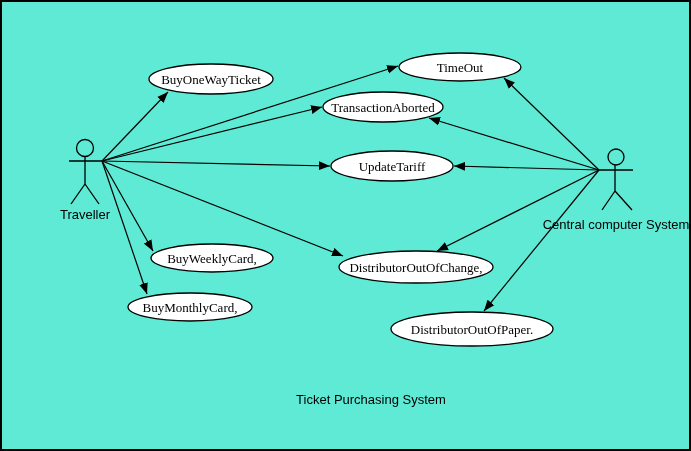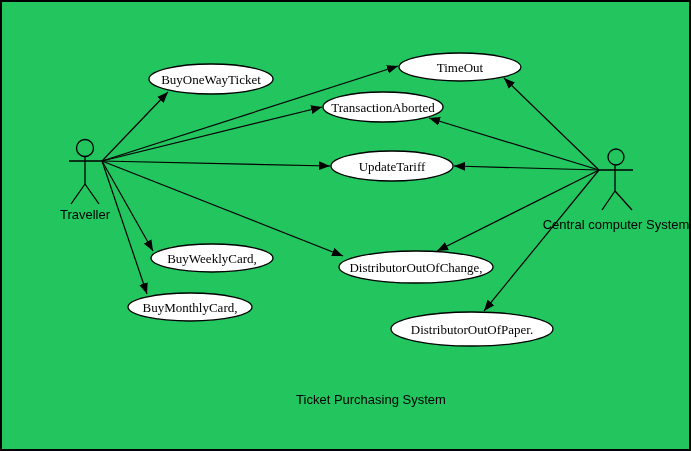--- a/index.html
+++ b/index.html
@@ -1,20 +1,20 @@
 <!DOCTYPE html>
 <html><head>
 <meta charset="utf-8">
 <style>
   html, body { margin: 0; padding: 0; background: #ffffff; }
   .diagram-frame {
     width: 691px; height: 451px;
     box-sizing: border-box;
     border: 2px solid #000000;
-    background: #22c55e;
+    background: #5eead4;
     position: relative;
     overflow: hidden;
   }
   svg { display: block; }
   .edge { stroke: #000000; stroke-width: 1.2; fill: none; }
   .node-shape { fill: #ffffff; stroke: #000000; stroke-width: 1.3; }
   .actor-shape { fill: none; stroke: #000000; stroke-width: 1.3; }
   .usecase-label {
     font-family: "Liberation Serif", "DejaVu Serif", serif;
     font-size: 13px; fill: #000000; text-anchor: middle;

